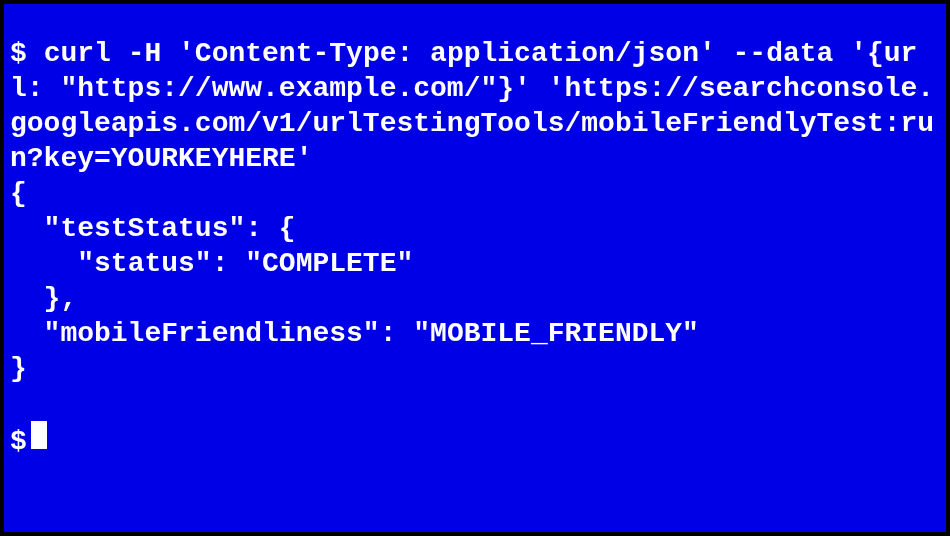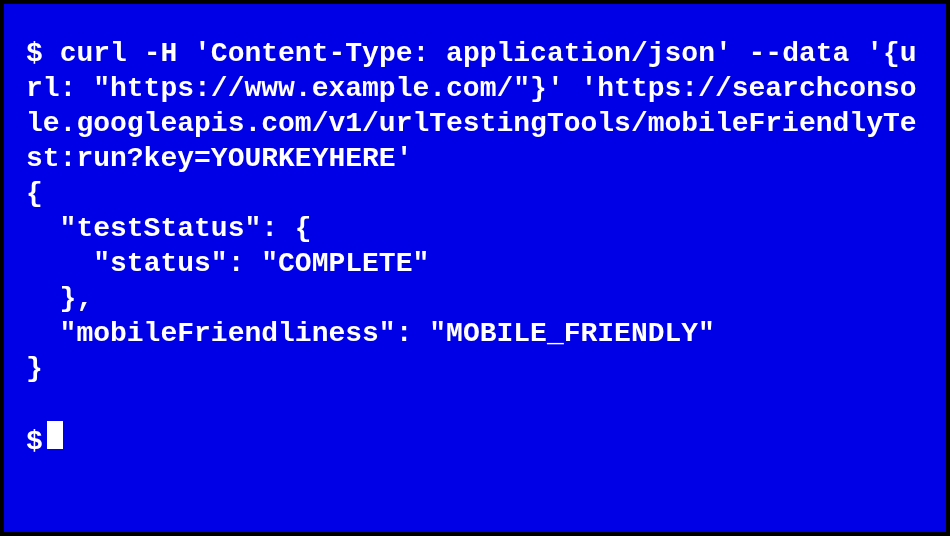--- a/index.html
+++ b/index.html
@@ -11,21 +11,21 @@
       width: 950px;
       height: 536px;
       background: #000;
       padding: 4px;
       font-family: 'Consolas', 'Courier New', monospace;
     }
     .terminal {
       width: 100%;
       height: 100%;
       background: #0000e6;
-      padding: 32px 22px;
+      padding: 32px 6px;
       color: #fff;
       font-size: 28px;
       font-weight: bold;
       line-height: 1.25;
       overflow: hidden;
     }
     .line {
       white-space: pre-wrap;
       word-break: break-all;
     }

